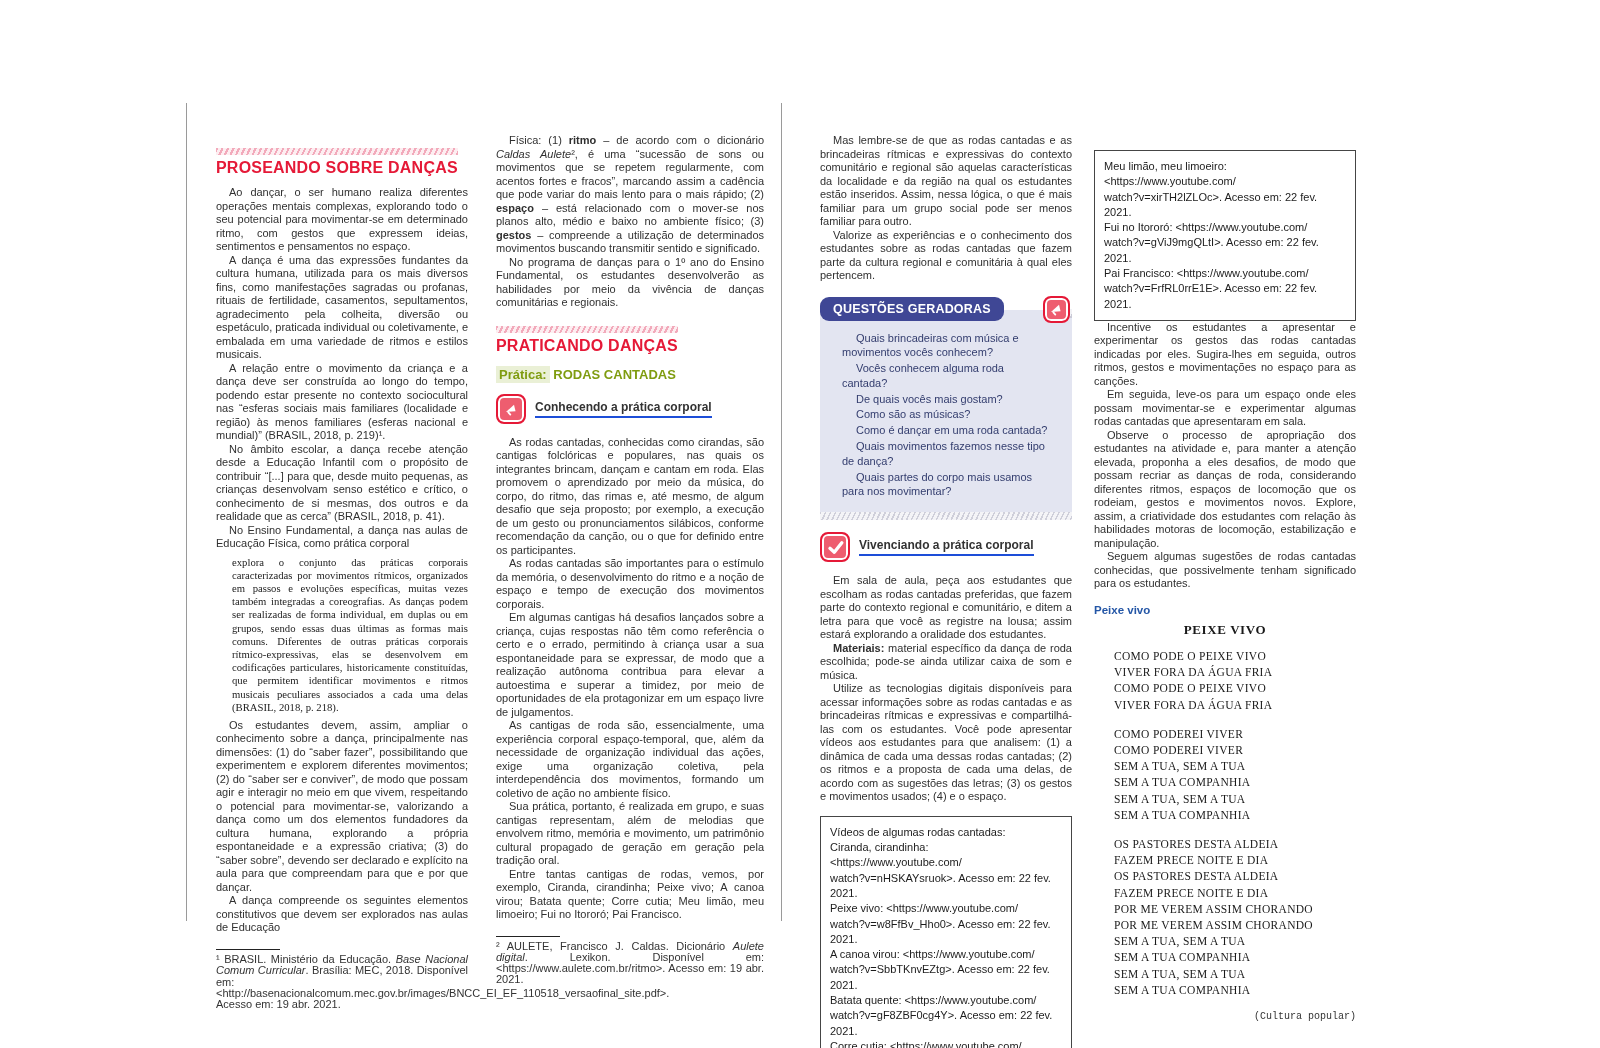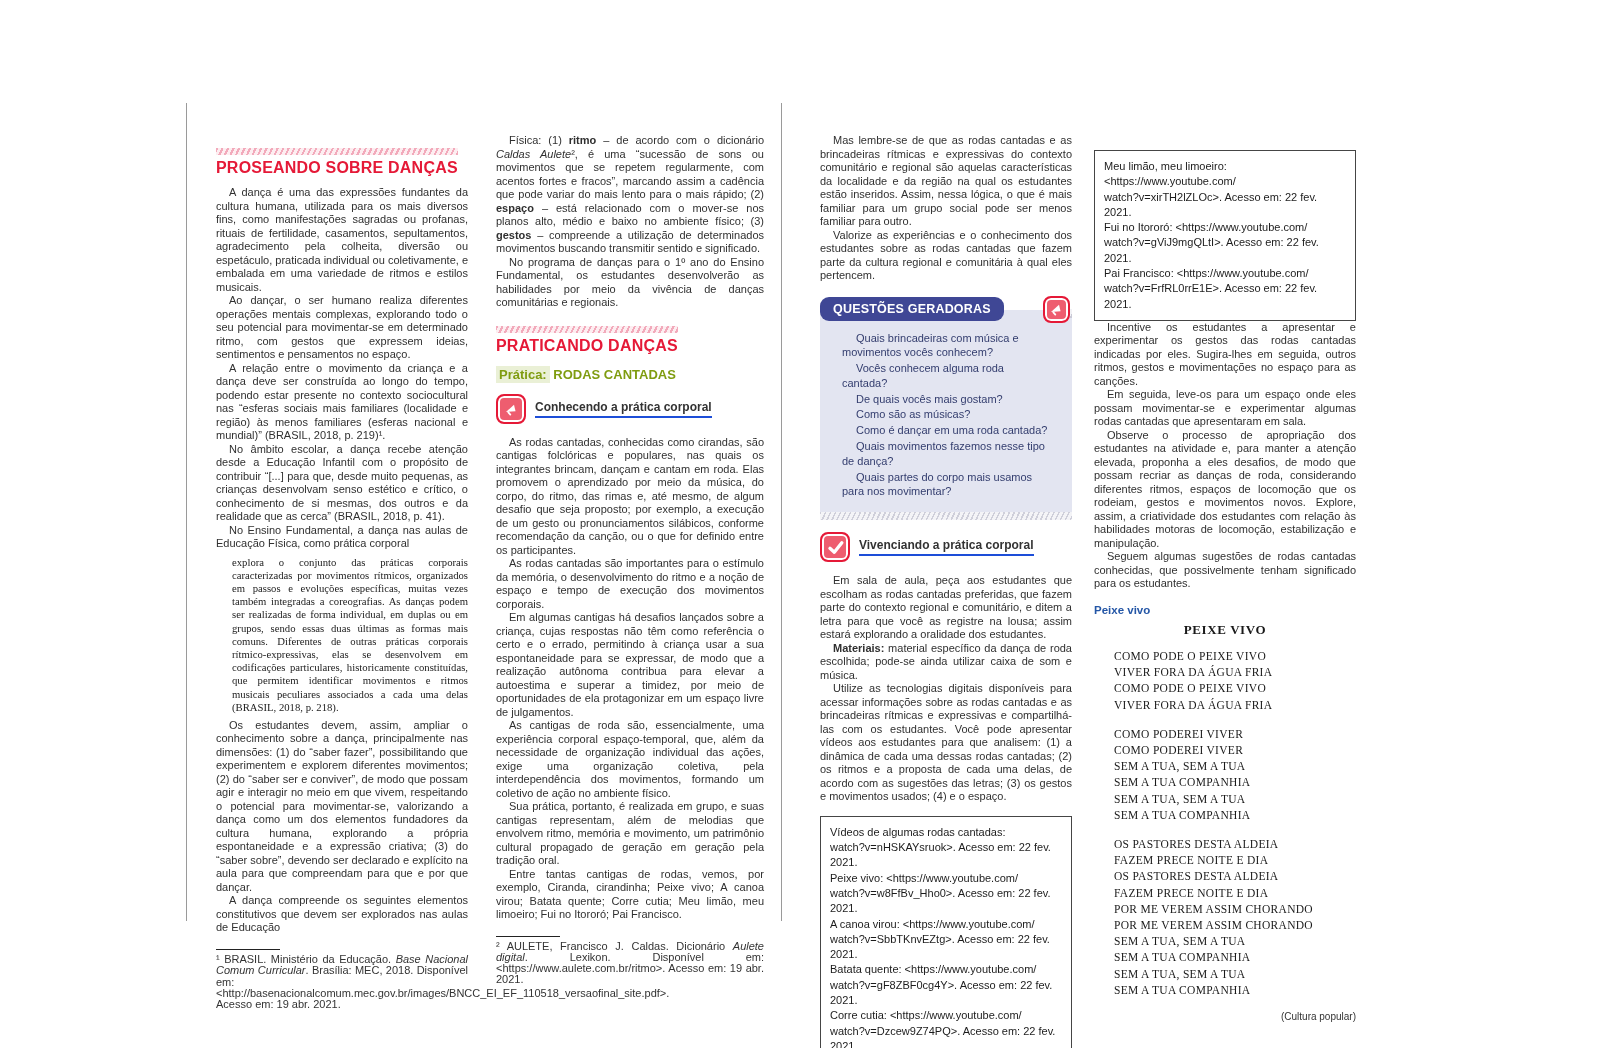--- a/index.html
+++ b/index.html
@@ -51,37 +51,37 @@
   .linkbox{border:1px solid #454545;padding:8px 9px;margin:12px 0 0;}
   .linkbox p{font-size:11px;line-height:15.3px;margin:0;color:#1c1c1c;text-align:left;}
   #col4 .linkbox{margin:8px 0 0;}
 
   .songlabel{font-size:11.5px;font-weight:bold;color:#2456a6;margin:13px 0 6px;}
   .songtitle{font-family:"Liberation Serif",serif;font-weight:bold;font-size:13px;
              letter-spacing:.6px;text-align:center;margin:4px 0 10px;color:#1a1a1a;}
   .stanza{margin:0 0 13px 20px;}
   .stanza div{font-family:"Liberation Serif",serif;font-size:11.5px;line-height:16.2px;
               color:#1a1a1a;letter-spacing:.3px;}
-  .credit{font-family:Liberation Sans, sans-serif;font-size:10px;text-align:right;
+  .credit{font-family:Liberation Mono, monospace;font-size:10px;text-align:right;
           color:#333;margin-top:0;}
   .sp-before{margin-top:9px;}
 </style>
 </head>
 <body>
 
 <div class="page-rule" id="rule-left"></div>
 <div class="page-rule" id="rule-center"></div>
 
 <div class="col" id="col1">
     <div class="rubric">
       <div class="hatch"></div>
       <h2>PROSEANDO SOBRE DANÇAS</h2>
     </div>
+    <p class="para">Ao dançar, o ser humano realiza diferentes operações mentais complexas, explorando todo o seu potencial para movimentar-se em determinado ritmo, com gestos que expressem ideias, sentimentos e pensamentos no espaço.</p>
     <p class="para">A dança é uma das expressões fundantes da cultura humana, utilizada para os mais diversos fins, como manifestações sagradas ou profanas, rituais de fertilidade, casamentos, sepultamentos, agradecimento pela colheita, diversão ou espetáculo, praticada individual ou coletivamente, e embalada em uma variedade de ritmos e estilos musicais.</p>
-    <p class="para">Ao dançar, o ser humano realiza diferentes operações mentais complexas, explorando todo o seu potencial para movimentar-se em determinado ritmo, com gestos que expressem ideias, sentimentos e pensamentos no espaço.</p>
     <p class="para">A relação entre o movimento da criança e a dança deve ser construída ao longo do tempo, podendo estar presente no contexto sociocultural nas “esferas sociais mais familiares (localidade e região) às menos familiares (esferas nacional e mundial)” (BRASIL, 2018, p. 219)¹.</p>
     <p class="para">No âmbito escolar, a dança recebe atenção desde a Educação Infantil com o propósito de contribuir “[...] para que, desde muito pequenas, as crianças desenvolvam senso estético e crítico, o conhecimento de si mesmas, dos outros e da realidade que as cerca” (BRASIL, 2018, p. 41).</p>
     <p class="para">No Ensino Fundamental, a dança nas aulas de Educação Física, como prática corporal</p>
     <p class="quote">explora o conjunto das práticas corporais caracterizadas por movimentos rítmicos, organizados em passos e evoluções específicas, muitas vezes também integradas a coreografias. As danças podem ser realizadas de forma individual, em duplas ou em grupos, sendo essas duas últimas as formas mais comuns. Diferentes de outras práticas corporais rítmico-expressivas, elas se desenvolvem em codificações particulares, historicamente constituídas, que permitem identificar movimentos e ritmos musicais peculiares associados a cada uma delas (BRASIL, 2018, p. 218).</p>
     <p class="para">Os estudantes devem, assim, ampliar o conhecimento sobre a dança, principalmente nas dimensões: (1) do “saber fazer”, possibilitando que experimentem e explorem diferentes movimentos; (2) do “saber ser e conviver”, de modo que possam agir e interagir no meio em que vivem, respeitando o potencial para movimentar-se, valorizando a dança como um dos elementos fundadores da cultura humana, explorando a própria espontaneidade e a expressão criativa; (3) do “saber sobre”, devendo ser declarado e explícito na aula para que compreendam para que e por que dançar.</p>
     <p class="para">A dança compreende os seguintes elementos constitutivos que devem ser explorados nas aulas de Educação</p>
     <div class="footnote"><span>¹ BRASIL. Ministério da Educação. </span><span style="font-style: italic;">Base Nacional Comum Curricular</span><span>. Brasília: MEC, 2018. Disponível em: &lt;http://basenacionalcomum.mec.gov.br/images/BNCC_EI_EF_110518_versaofinal_site.pdf&gt;. Acesso em: 19 abr. 2021.</span></div>
   </div>
 <div class="col" id="col2">
     <p class="para"><span>Física: (1) </span><span style="font-weight: bold;">ritmo</span><span> – de acordo com o dicionário </span><span style="font-style: italic;">Caldas Aulete</span><span>², é uma “sucessão de sons ou movimentos que se repetem regularmente, com acentos fortes e fracos”, marcando assim a cadência que pode variar do mais lento para o mais rápido; (2) </span><span style="font-weight: bold;">espaço</span><span> – está relacionado com o mover-se nos planos alto, médio e baixo no ambiente físico; (3) </span><span style="font-weight: bold;">gestos</span><span> – compreende a utilização de determinados movimentos buscando transmitir sentido e significado.</span></p>
@@ -139,20 +139,21 @@
           <path d="M5 13 L10.5 18 L20 6" fill="none" stroke="#fff" stroke-width="4.2" stroke-linecap="round" stroke-linejoin="round"></path>
         </svg>
       </span>
       <span class="ttl">Vivenciando a prática corporal</span>
     </div>
     <p class="para">Em sala de aula, peça aos estudantes que escolham as rodas cantadas  preferidas, que fazem parte do contexto regional e comunitário, e ditem a letra para que você as registre na lousa; assim estará explorando a oralidade dos estudantes.</p>
     <p class="para"><span style="font-weight: bold;">Materiais:</span><span> material específico da dança de roda escolhida; pode-se ainda utilizar caixa de som e música.</span></p>
     <p class="para">Utilize as tecnologias digitais disponíveis para acessar informações sobre as rodas cantadas e as brincadeiras rítmicas e expressivas e compartilhá-las com os estudantes. Você pode apresentar vídeos aos estudantes para que analisem: (1) a dinâmica de cada uma dessas rodas cantadas; (2) os ritmos e a proposta de cada uma delas, de acordo com as sugestões das letras; (3) os gestos e movimentos usados; (4) e o espaço.</p>
     <div class="linkbox">
       <p>Vídeos de algumas rodas cantadas:</p>
+      <p>Ciranda, cirandinha: &lt;https://www.youtube.com/</p>
       <p>watch?v=nHSKAYsruok&gt;. Acesso em: 22 fev. 2021.</p>
       <p>Peixe vivo: &lt;https://www.youtube.com/</p>
       <p>watch?v=w8FfBv_Hho0&gt;. Acesso em: 22 fev. 2021.</p>
       <p>A canoa virou: &lt;https://www.youtube.com/</p>
       <p>watch?v=SbbTKnvEZtg&gt;. Acesso em: 22 fev. 2021.</p>
       <p>Batata quente: &lt;https://www.youtube.com/</p>
       <p>watch?v=gF8ZBF0cg4Y&gt;. Acesso em: 22 fev. 2021.</p>
       <p>Corre cutia: &lt;https://www.youtube.com/</p>
       <p>watch?v=Dzcew9Z74PQ&gt;. Acesso em: 22 fev. 2021.</p>
     </div>

